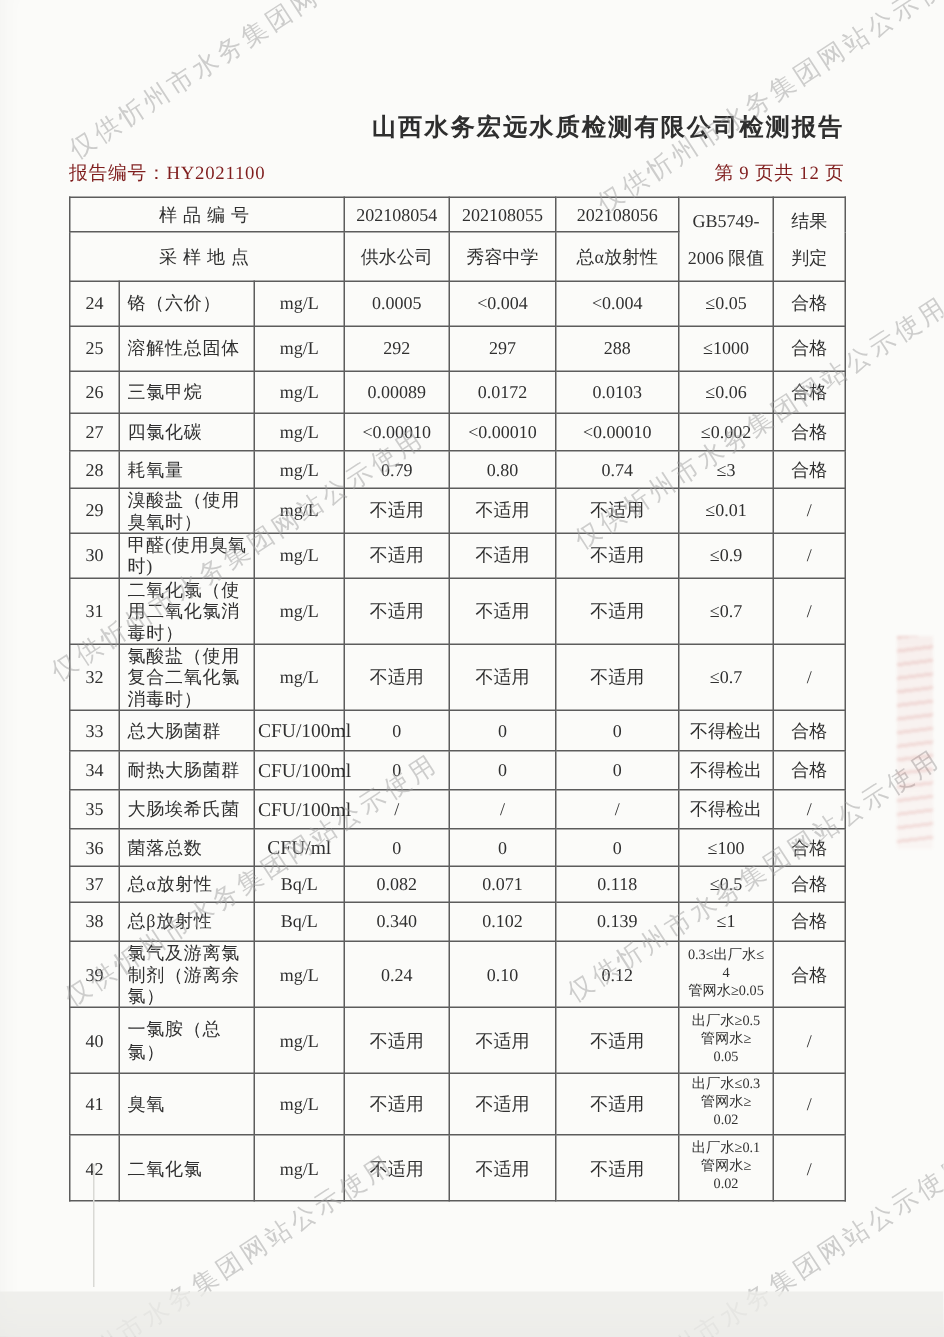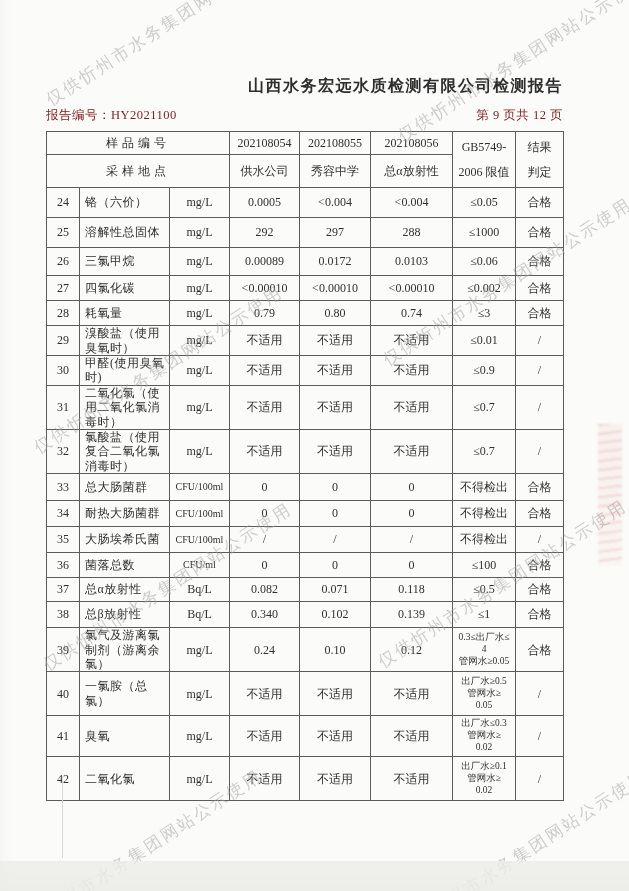--- a/index.html
+++ b/index.html
@@ -17,21 +17,21 @@
     margin:0;text-align:right;font-size:16px;font-weight:700;color:#2e2e2e;
     letter-spacing:1.5px;line-height:24px;
   }
   .meta-row{display:flex;justify-content:space-between;align-items:baseline;margin-top:9px;font-size:12.5px;color:#7f1d1d;letter-spacing:.5px;}
   table{border-collapse:collapse;margin-top:7px;width:517px;table-layout:fixed;}
   th,td{
     border:1px solid #5c5c5c;padding:0 2px;text-align:center;vertical-align:middle;
     font-size:12px;font-weight:400;color:#303030;line-height:1.2;
   }
   .name-cell{text-align:left;padding-left:5px;letter-spacing:.5px;}
-  .small-unit{font-size:10px;letter-spacing:0;text-align:center;}
+  .small-unit{font-size:13px;letter-spacing:0;text-align:center;}
   .hdr-label{letter-spacing:4px;}
   .std-cell div{line-height:15px;}
   .std-cell .gap{height:10px;}
   .multi-limit{font-size:9.5px;line-height:1.25;white-space:pre-line;letter-spacing:0;padding:1px 1px;}
   .limit-cell{letter-spacing:0;}
   .watermark{
     position:absolute;font-size:17px;letter-spacing:2.5px;color:#a0a0a0;opacity:.5;
     transform:rotate(-33deg);transform-origin:0 50%;white-space:nowrap;pointer-events:none;
     font-family:"Liberation Sans","DejaVu Sans",sans-serif;
   }

